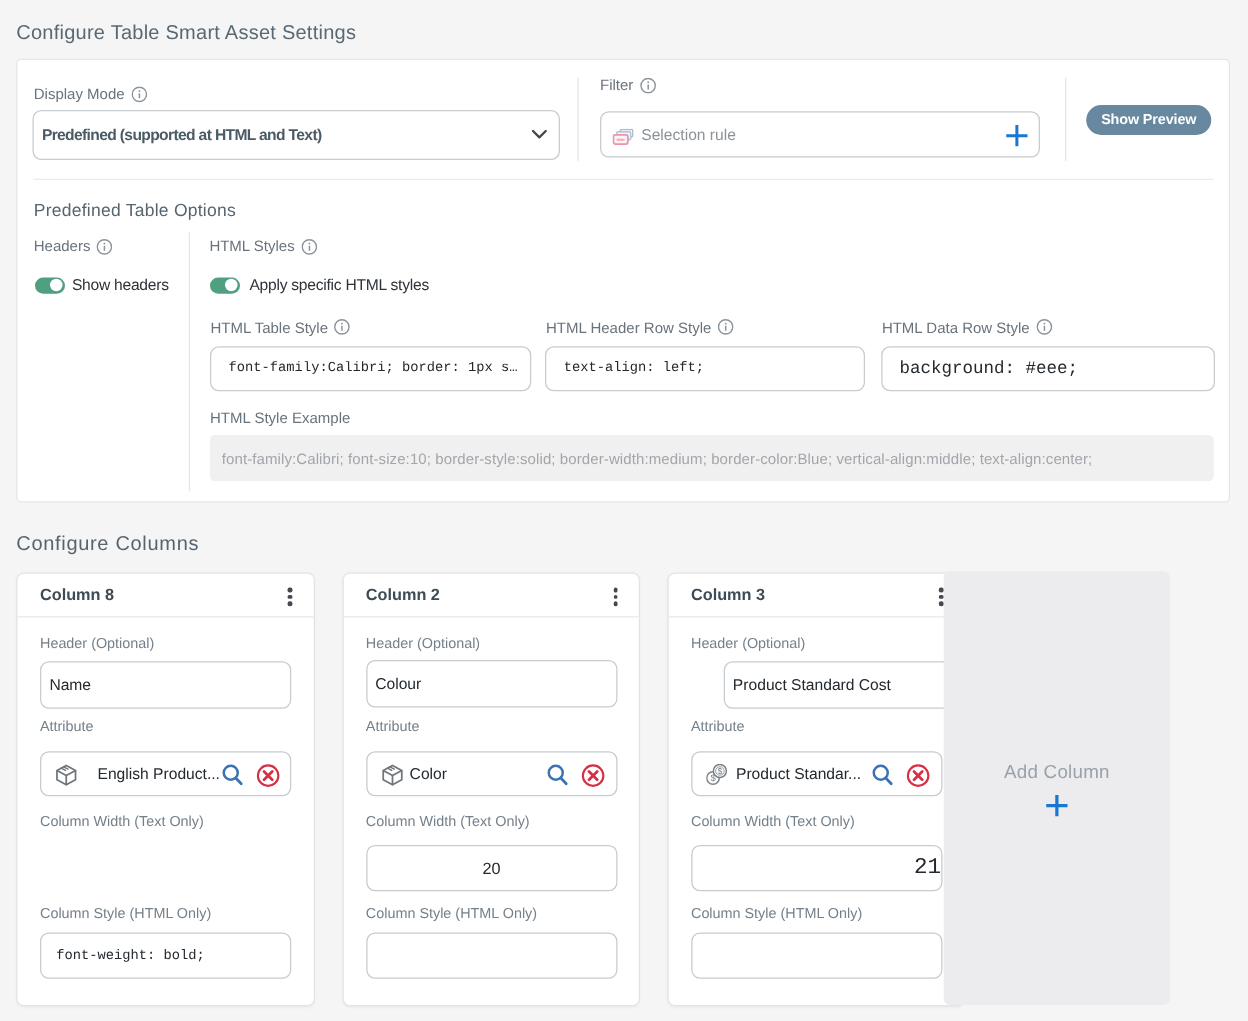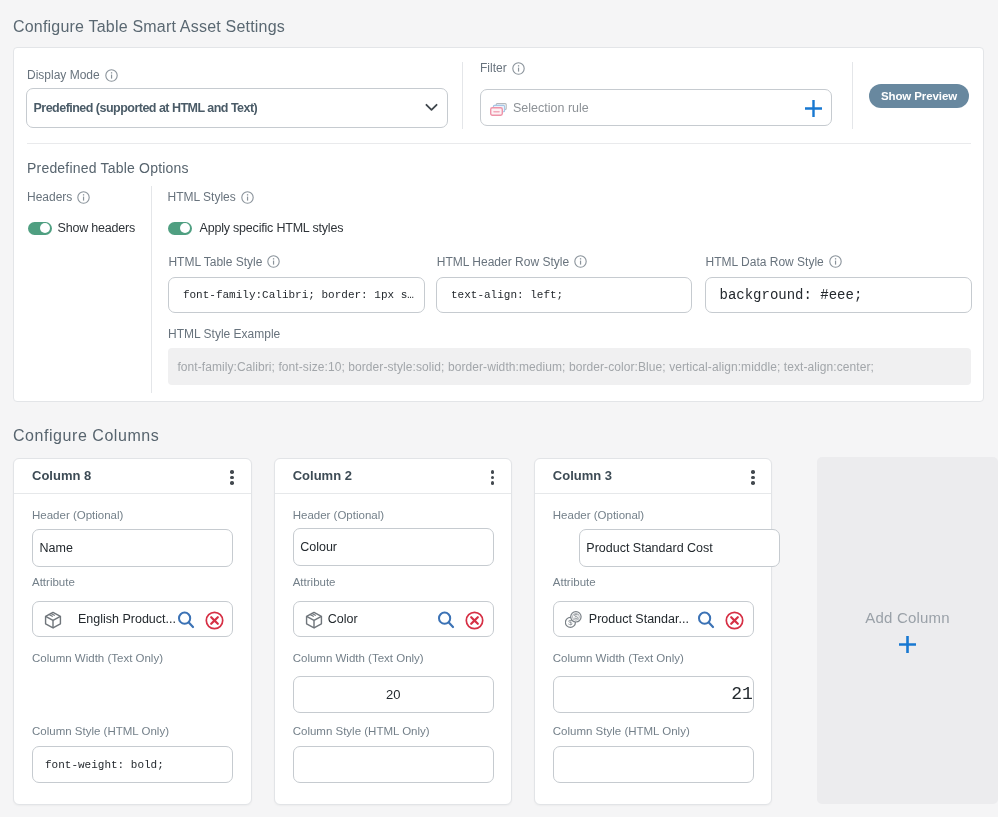--- a/index.html
+++ b/index.html
@@ -232,18 +232,18 @@
       </svg>
   </div>
   <div class="abs clbl" style="left:18px; top:192.5px;">Column Width (Text Only)</div>
   <div class="abs inp" style="left:18px; top:216.5px; width:201px; height:37px;">
       <div style="width:100%; text-align:right; font-size:18px; color:#23292e;font-family:Liberation Mono, monospace;">21</div>
     </div>
   <div class="abs clbl" style="left:18px; top:266px;">Column Style (HTML Only)</div>
   <div class="abs inp" style="left:18px; top:287px; width:201px; height:37px;"></div>
 </div>
 
-<div class="abs" style="left:817px; top:457px; width:181px; height:347px; background:#ececee; border-radius:5px;">
+<div class="abs" style="left:755px; top:457px; width:181px; height:347px; background:#ececee; border-radius:5px;">
   <div style="position:absolute; left:0; right:0; top:152px; text-align:center; font-size:15px; color:#9aa1a8; letter-spacing:0.2px;">Add Column</div>
   <svg style="position:absolute; left:81px; top:178px;" width="19" height="19" viewBox="0 0 19 19">
       <path d="M9.5 1 V18 M1 9.5 H18" stroke="#1878d1" stroke-width="2.6"></path>
     </svg>
 </div>
 
 </body></html>

